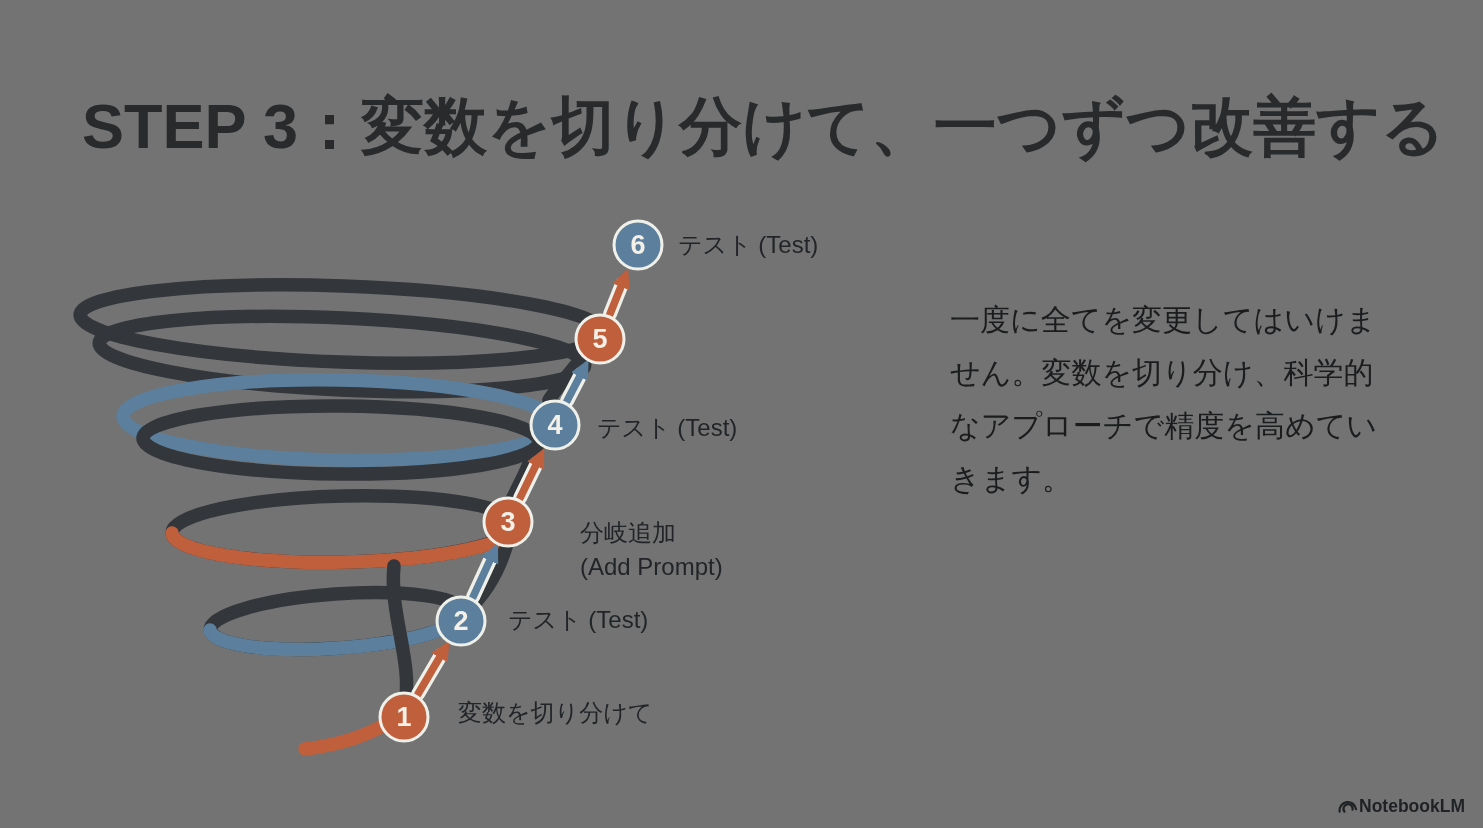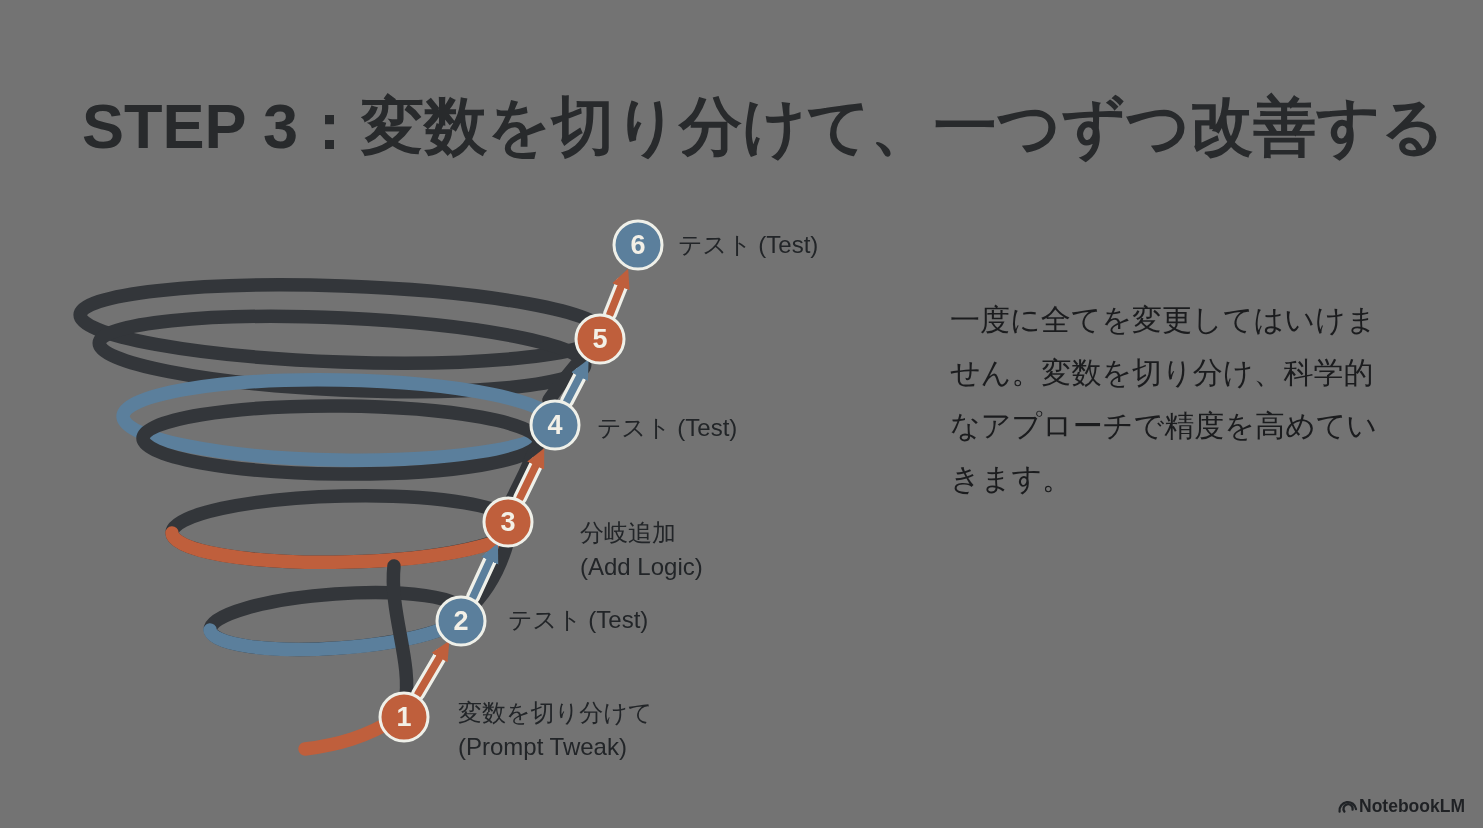--- a/index.html
+++ b/index.html
@@ -93,28 +93,27 @@
       <text x="461" y="630">2</text>
       <text x="508" y="531">3</text>
       <text x="555" y="434">4</text>
       <text x="600" y="348">5</text>
       <text x="638" y="254">6</text>
     </g>
   </svg>
 
   <div class="step-label" style="left:458px;top:696px;">
     <div>変数を切り分けて</div>
-    <div>(Prompt Tweak)</div>
   </div>
   <div class="step-label" style="left:508px;top:603px;">
     <div>テスト (Test)</div>
   </div>
   <div class="step-label" style="left:572px;top:516px;margin-left:8px;">
     <div>分岐追加</div>
-    <div>(Add Logic)</div>
+    <div>(Add Prompt)</div>
   </div>
   <div class="step-label" style="left:597px;top:411px;">
     <div>テスト (Test)</div>
   </div>
   <div class="step-label" style="left:678px;top:228px;">
     <div>テスト (Test)</div>
   </div>
 
   <div class="body-text">
     <p>一度に全てを変更してはいけません。変数を切り分け、科学的なアプローチで精度を高めていきます。</p>

